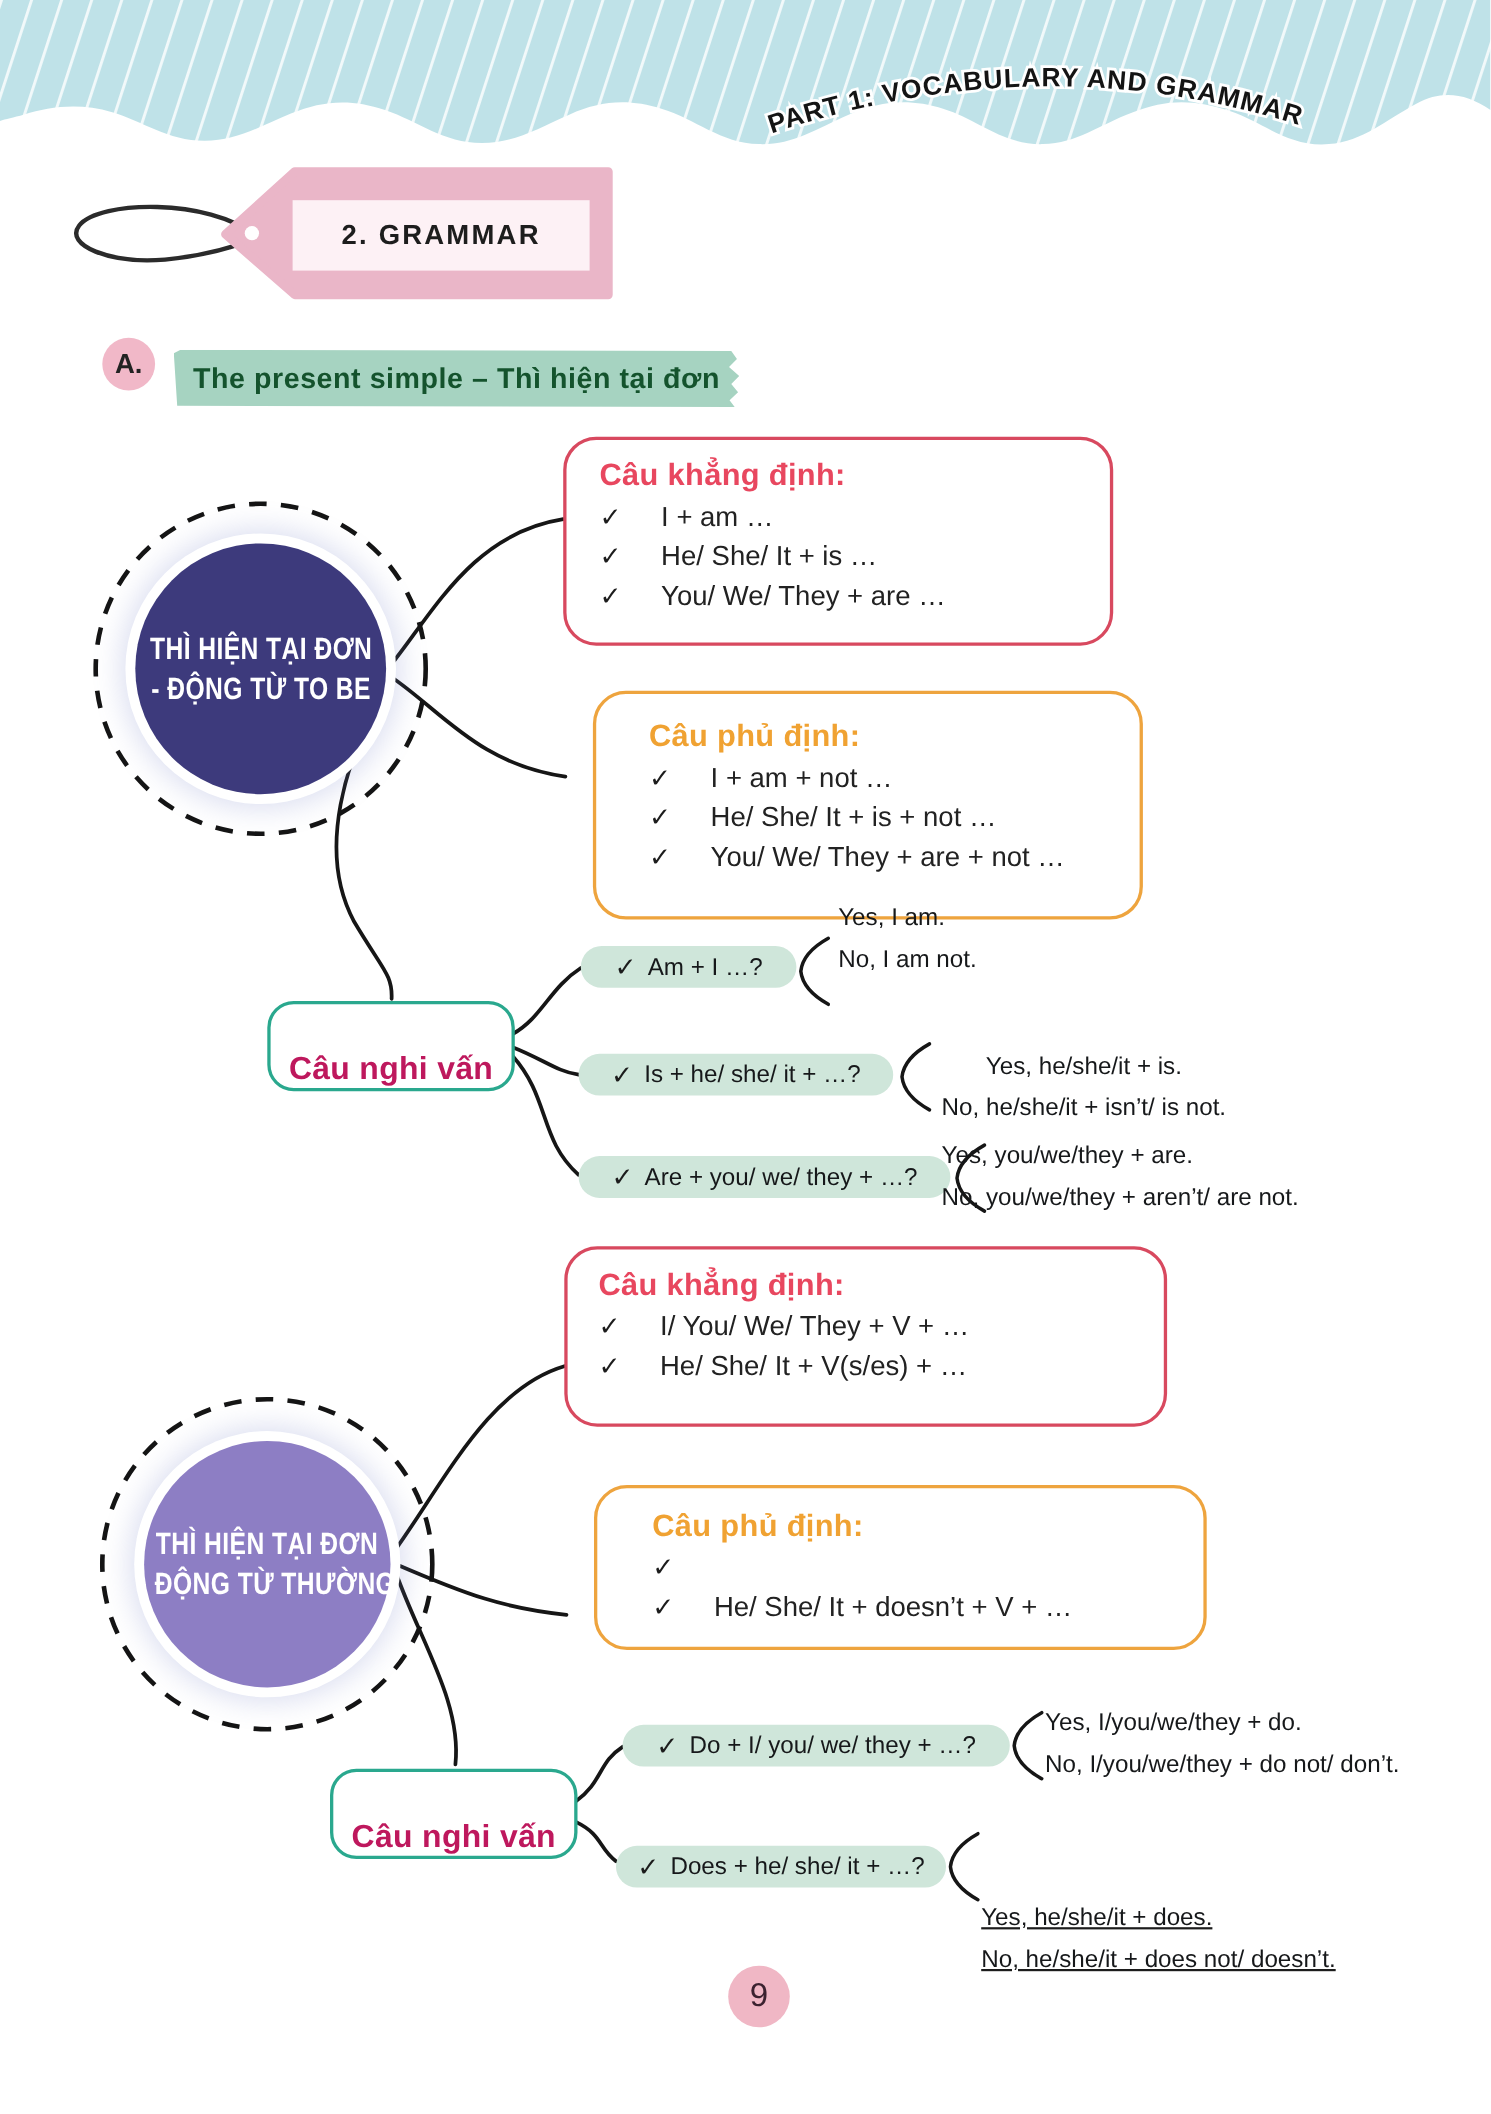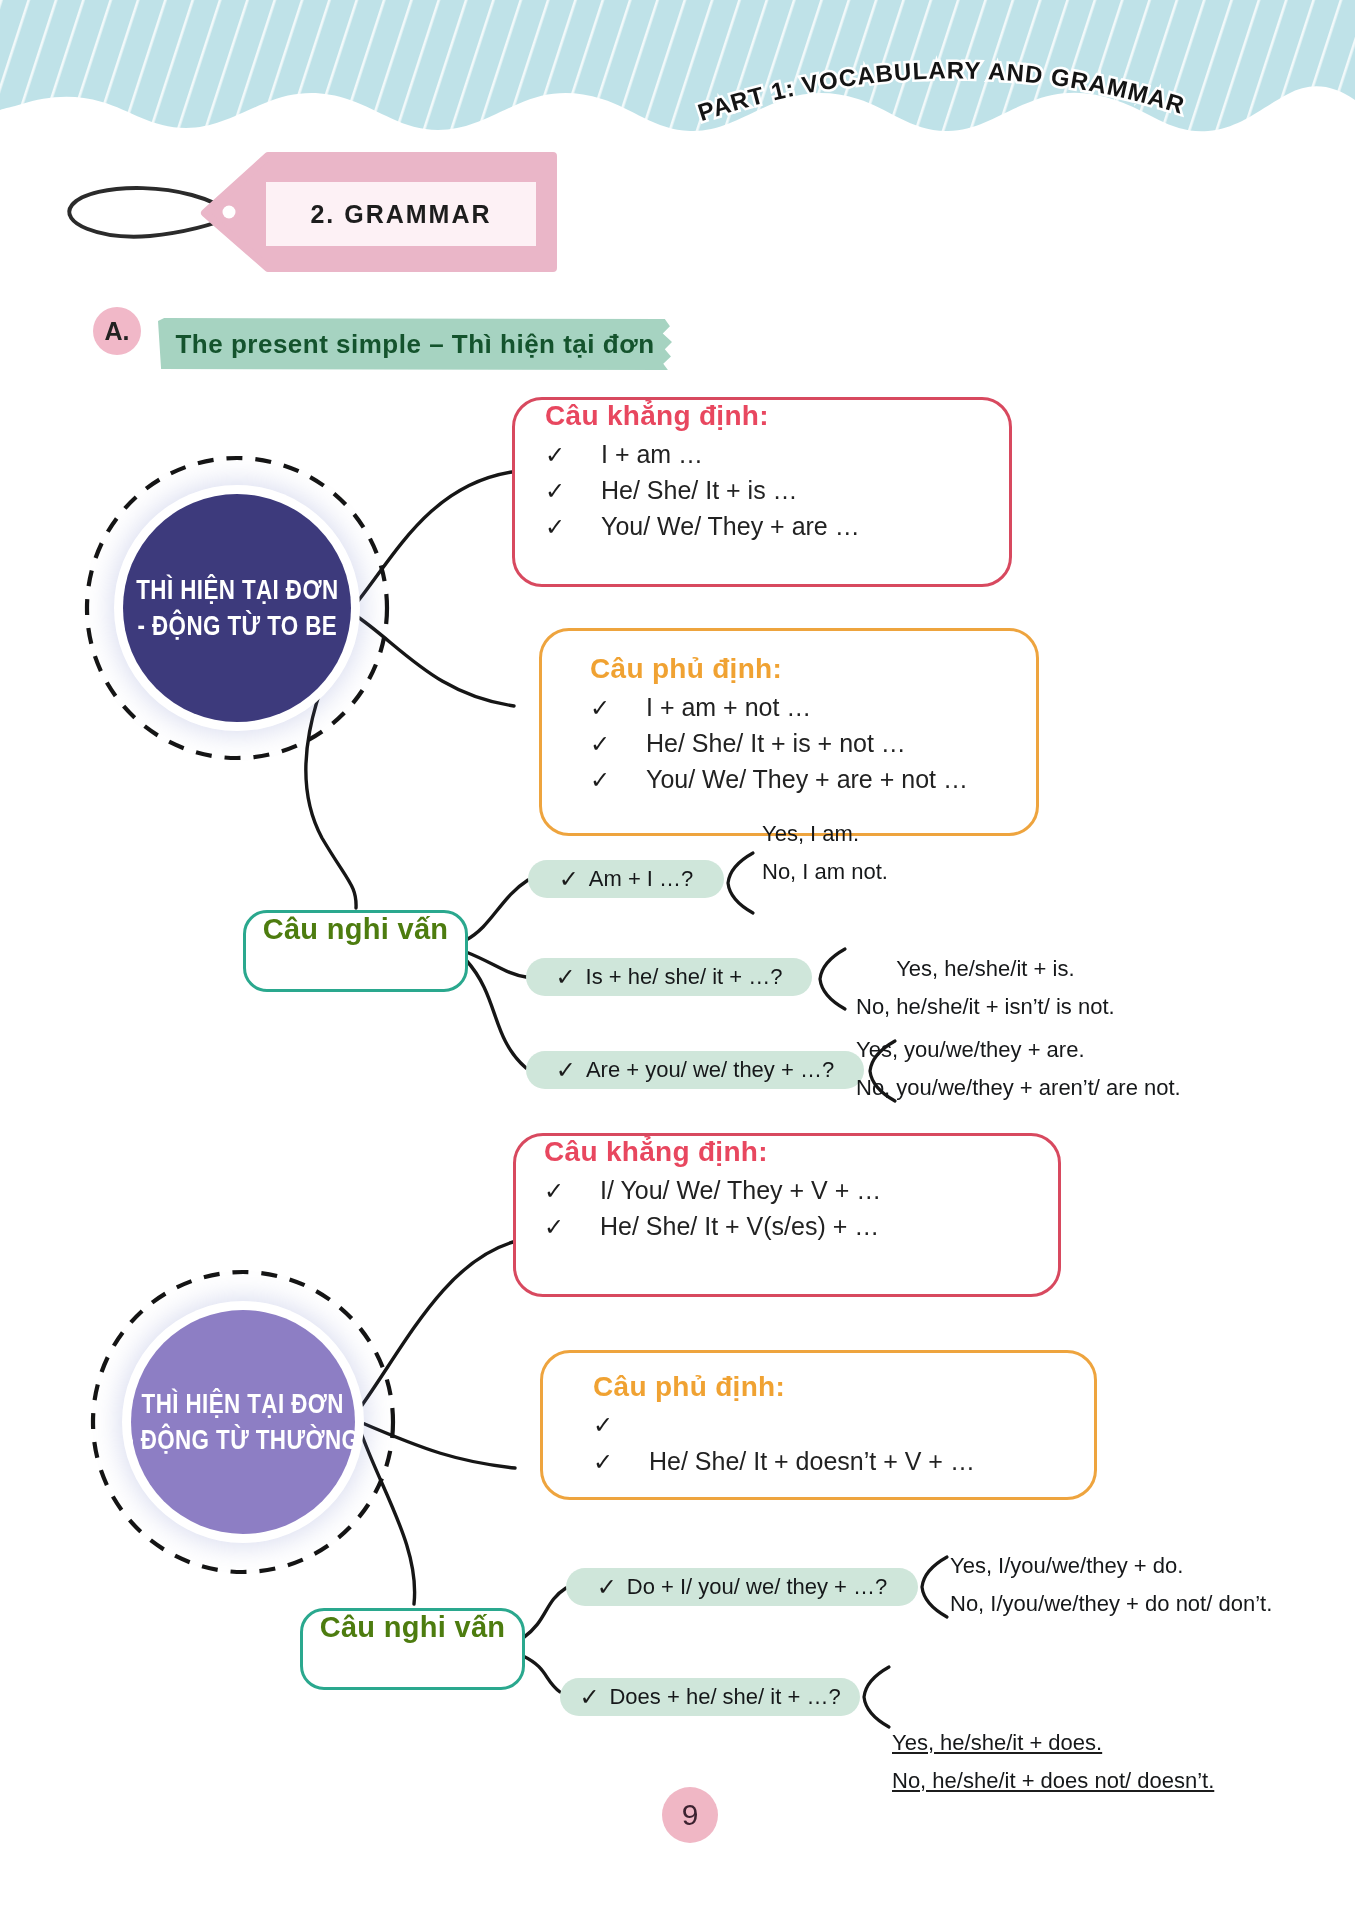--- a/index.html
+++ b/index.html
@@ -35,35 +35,36 @@
     display:flex;align-items:center;justify-content:center;
   }
   .circle-label{
     transform:scaleX(.8);display:flex;flex-direction:column;align-items:center;
     color:#ffffff;font-weight:bold;font-size:28px;line-height:1.3;letter-spacing:.5px;
     white-space:nowrap;text-align:center;
   }
   
   .rule-box{
     position:absolute;background:#ffffff;border-radius:30px;box-sizing:border-box;
+    padding-top:16px;
   }
   .rule-box.red{border:3.5px solid #d8495f;}
   .rule-box.orange{border:3.5px solid #eea43e;margin-left:25px;}
   .box-title{font-size:28px;font-weight:bold;margin-bottom:8px;letter-spacing:.3px;}
   .box-title.red{color:#e8475f;}
   .box-title.orange{color:#f0a232;}
   .item{display:flex;align-items:baseline;height:36px;font-size:25px;color:#222;}
   .item .check{width:34px;flex:0 0 34px;}
   .item .gap{width:22px;flex:0 0 22px;}
   .check{font-size:24px;color:#1c1c1c;}
   
   .qa-box{
     position:absolute;background:#ffffff;border:3.5px solid #2aa88e;border-radius:24px;
-    display:flex;align-items:flex-start;justify-content:center;box-sizing:border-box;
-    font-size:29px;font-weight:bold;color:#4d7c0f;letter-spacing:.3px;
+    display:flex;align-items:flex-end;justify-content:center;box-sizing:border-box;
+    font-size:29px;font-weight:bold;color:#be185d;letter-spacing:.3px;
   }
   
   .pill{
     position:absolute;background:#cfe6da;border-radius:19px;height:38px;box-sizing:border-box;
     display:flex;align-items:center;justify-content:center;gap:10px;
     font-size:22px;color:#16181a;white-space:nowrap;
   }
   
   .answers{position:absolute;display:flex;flex-direction:column;gap:11px;}
   .ans{font-size:22px;color:#16181a;white-space:nowrap;line-height:27px;}

